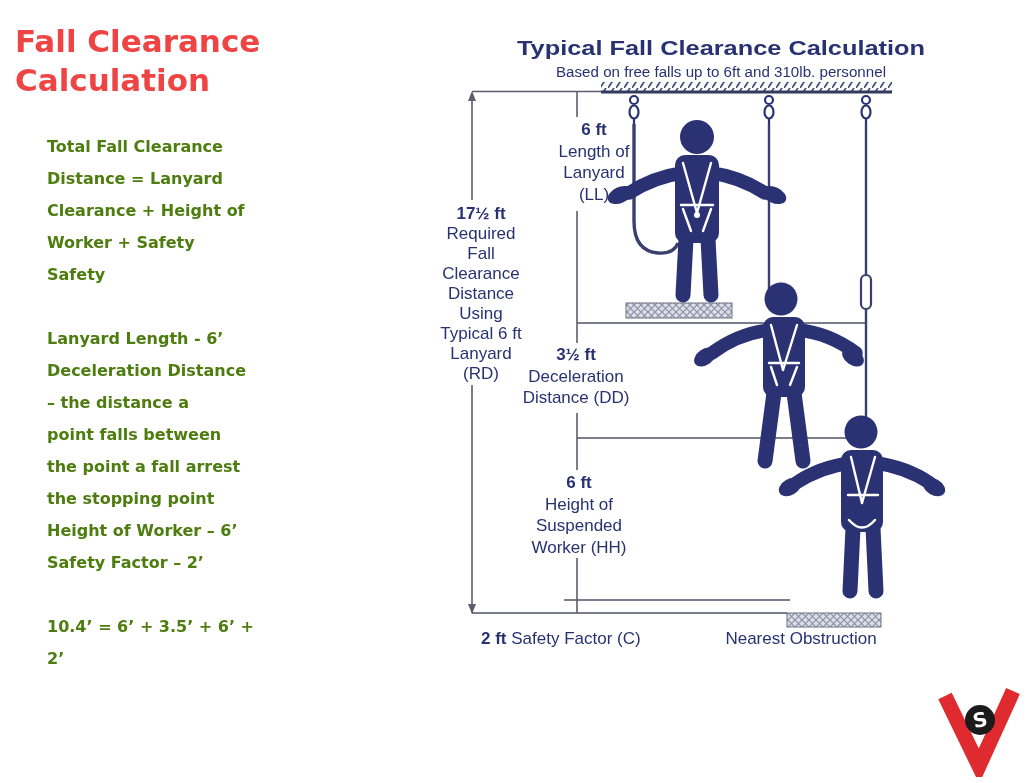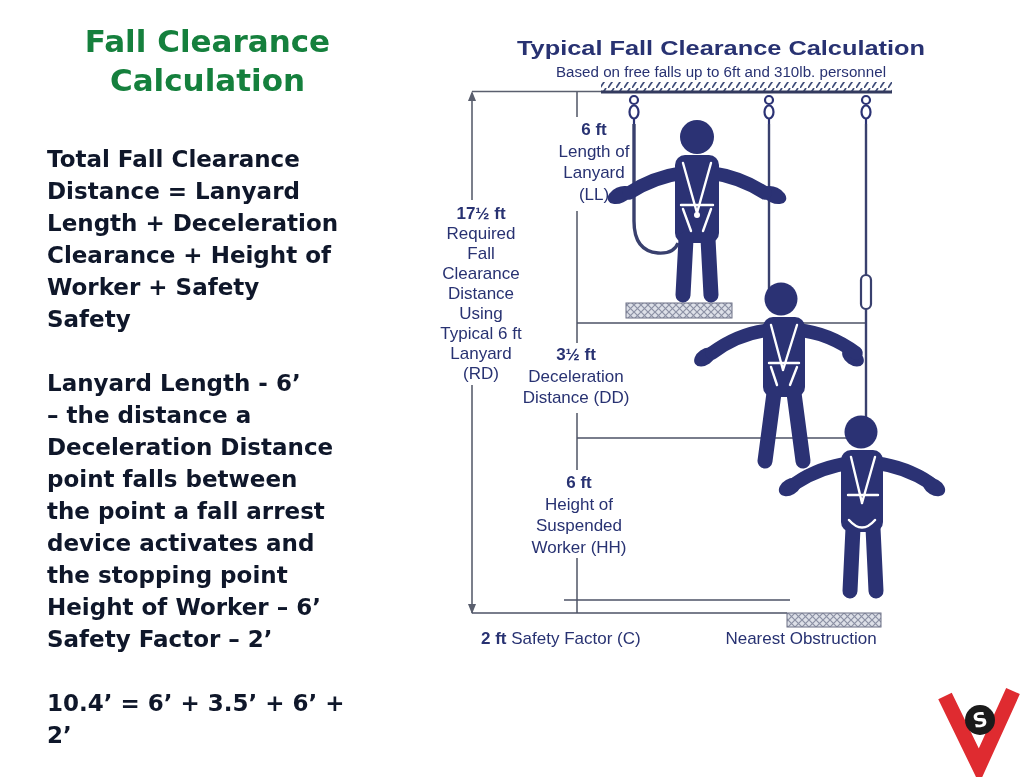--- a/index.html
+++ b/index.html
@@ -1,23 +1,23 @@
 <!DOCTYPE html>
 <html><head>
 <meta charset="utf-8">
 <style>
   html,body{margin:0;padding:0;background:#ffffff;}
   .slide{position:relative;width:1026px;height:783px;background:#ffffff;overflow:hidden;
          font-family:"DejaVu Sans", sans-serif;}
 
-  .slide-title{position:absolute;left:15px;top:22px;width:385px;text-align:center;
-               color:#15803d;font-weight:bold;font-size:31px;line-height:39px;}
+  .slide-title{position:absolute;left:15px;top:22px;width:385px;
+               color:#ef4444;font-weight:bold;font-size:31px;line-height:39px;}
 
-  .body-text{position:absolute;left:47px;top:143px;width:395px;color:#0f172a;
-             font-weight:bold;font-size:23px;line-height:32px;}
+  .body-text{position:absolute;left:47px;top:131px;width:395px;color:#4d7c0f;
+             font-weight:bold;font-size:16px;line-height:32px;}
   .body-text .para{margin:0 0 32px 0;}
 
   .diagram{position:absolute;left:424px;top:25px;width:596px;height:650px;}
   .diagram svg text{font-family:"Liberation Sans", sans-serif;fill:#283272;}
   text.dimlabel{font-size:17px;}
   text.bf tspan:first-child{font-weight:bold;}
   text.dgtitle{font-size:21px;font-weight:bold;}
   text.dgsub{font-size:15.5px;}
   .navyfill{fill:#2b3274;}
   .navystroke{stroke:#2b3274;fill:none;}
@@ -38,32 +38,30 @@
 
   <div class="slide-title">
       <div>Fall Clearance</div>
       <div>Calculation</div>
     </div>
 
   <div class="body-text">
     <div class="para">
         <div>Total Fall Clearance</div>
         <div>Distance = Lanyard</div>
-        <div>Length + Deceleration</div>
         <div>Clearance + Height of</div>
         <div>Worker + Safety</div>
         <div>Safety</div>
       </div>
     <div class="para">
         <div>Lanyard Length - 6’</div>
+        <div>Deceleration Distance</div>
         <div>– the distance a</div>
-        <div>Deceleration Distance</div>
         <div>point falls between</div>
         <div>the point a fall arrest</div>
-        <div>device activates and</div>
         <div>the stopping point</div>
         <div>Height of Worker – 6’</div>
         <div>Safety Factor – 2’</div>
       </div>
     <div class="para">
         <div>10.4’ = 6’ + 3.5’ + 6’ +</div>
         <div>2’</div>
       </div>
   </div>
 

